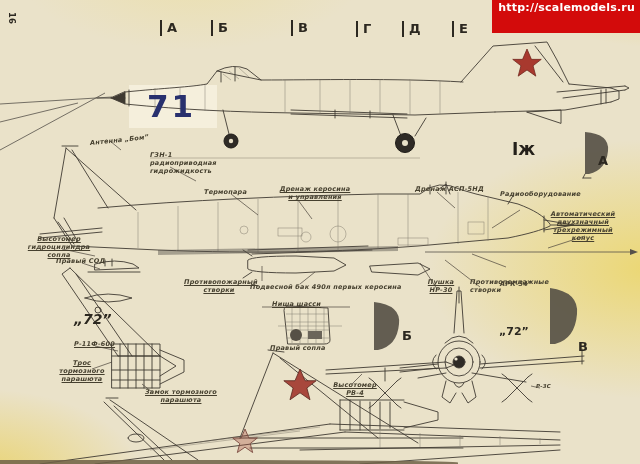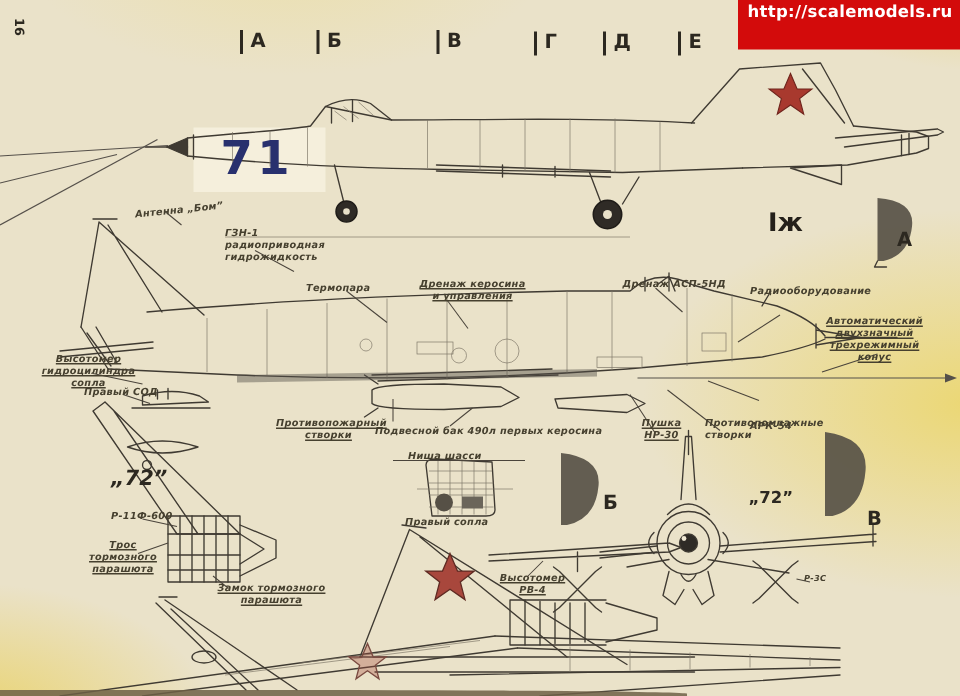--- a/index.html
+++ b/index.html
@@ -14,21 +14,21 @@
       #eae2c9;
   }
   svg{position:absolute;overflow:visible;}
   .draw{stroke:#3f3a32;stroke-width:.9;fill:none;stroke-linecap:round;stroke-linejoin:round;}
   .thin{stroke:#7c7566;stroke-width:.45;fill:none;}
   .lbl{
     position:absolute;font:italic 700 6.5px/1.25 "DejaVu Sans",sans-serif;
     color:#46402f;white-space:pre-line;letter-spacing:.2px;z-index:5;
   }
   .c{text-align:center;text-decoration:underline;}
-  .u{}
+  .u{text-decoration:underline;}
   .tm{
     position:absolute;z-index:5;border-left:2.5px solid #2c2820;padding-left:5px;
     font:700 13px/16px "DejaVu Sans",sans-serif;color:#2c2820;height:16px;
   }
   .seclet{position:absolute;z-index:6;font:700 13px "DejaVu Sans",sans-serif;color:#2c2820;font-style:normal;}
   #watermark{
     position:absolute;top:0;right:0;z-index:9;background:#d30b0b;color:#fff;
     font:700 11px/15px "DejaVu Sans",sans-serif;padding:0 5px 18px 6px;letter-spacing:.2px;
   }
   #page-num{

